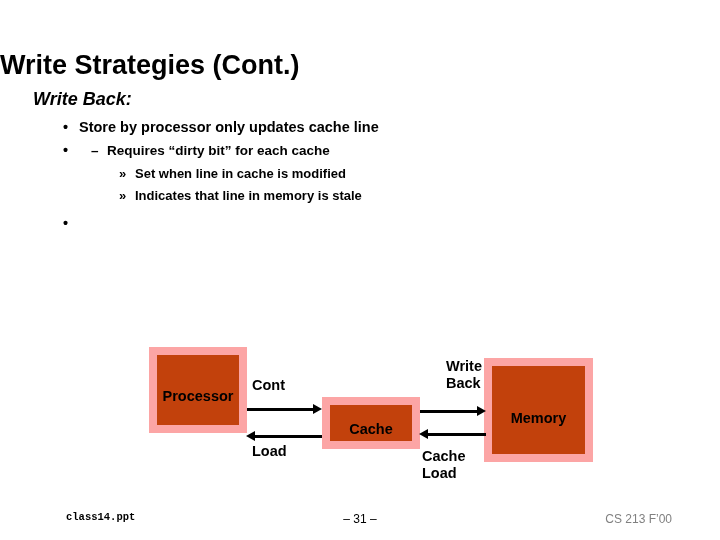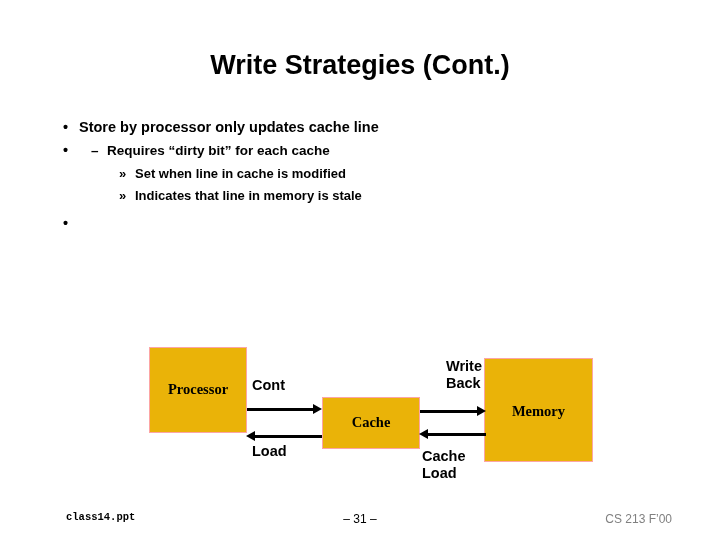--- a/index.html
+++ b/index.html
@@ -17,21 +17,21 @@
   .slide {
     position: relative;
     width: 720px;
     height: 540px;
   }
   .title {
     position: absolute;
     top: 50px;
     left: 0;
     width: 720px;
-    text-align: center;
+    text-align: left;
     font-size: 27px;
     font-weight: bold;
     letter-spacing: 0px;
   }
   .subtitle {
     position: absolute;
     top: 89px;
     left: 33px;
     font-size: 18px;
     font-weight: bold;
@@ -98,24 +98,23 @@
   
   .diagram {
     position: absolute;
     left: 0;
     top: 330px;
     width: 720px;
     height: 180px;
   }
   .box {
     position: absolute;
-    border: 1px solid #fca5a5;
-    background: #eab308;
+    border: 8px solid #fca5a5;
+    background: #c2410c;
     box-sizing: border-box;
-    font-family: Liberation Serif, serif;
   }
   .box .lbl {
     position: absolute;
     width: 100%;
     text-align: center;
     font-size: 14.5px;
     font-weight: bold;
     line-height: 17px;
   }
   #proc-box {
@@ -201,20 +200,21 @@
     color: #808080;
   }
 </style>
 </head>
 <body>
 
 <div class="slide">
 
   <div class="title">Write Strategies (Cont.)</div>
 
+  <div class="subtitle">Write Back:</div>
 
   <div class="bullets">
 
     <div class="b1">
       <span class="mk">•</span>
       <span class="txt">Store by processor only updates cache line</span>
     </div>
 
     <div class="b1">
       <span class="mk">•</span>

